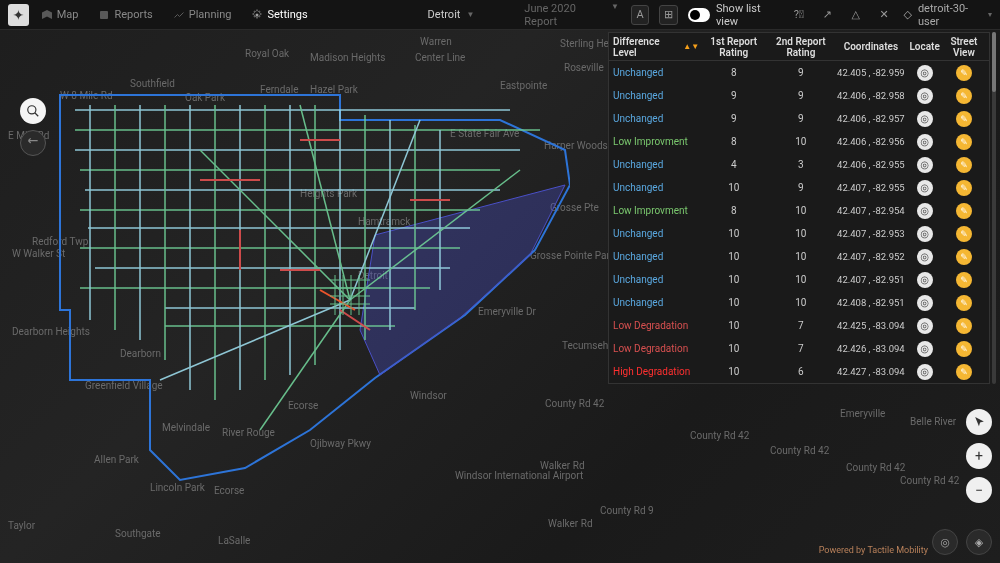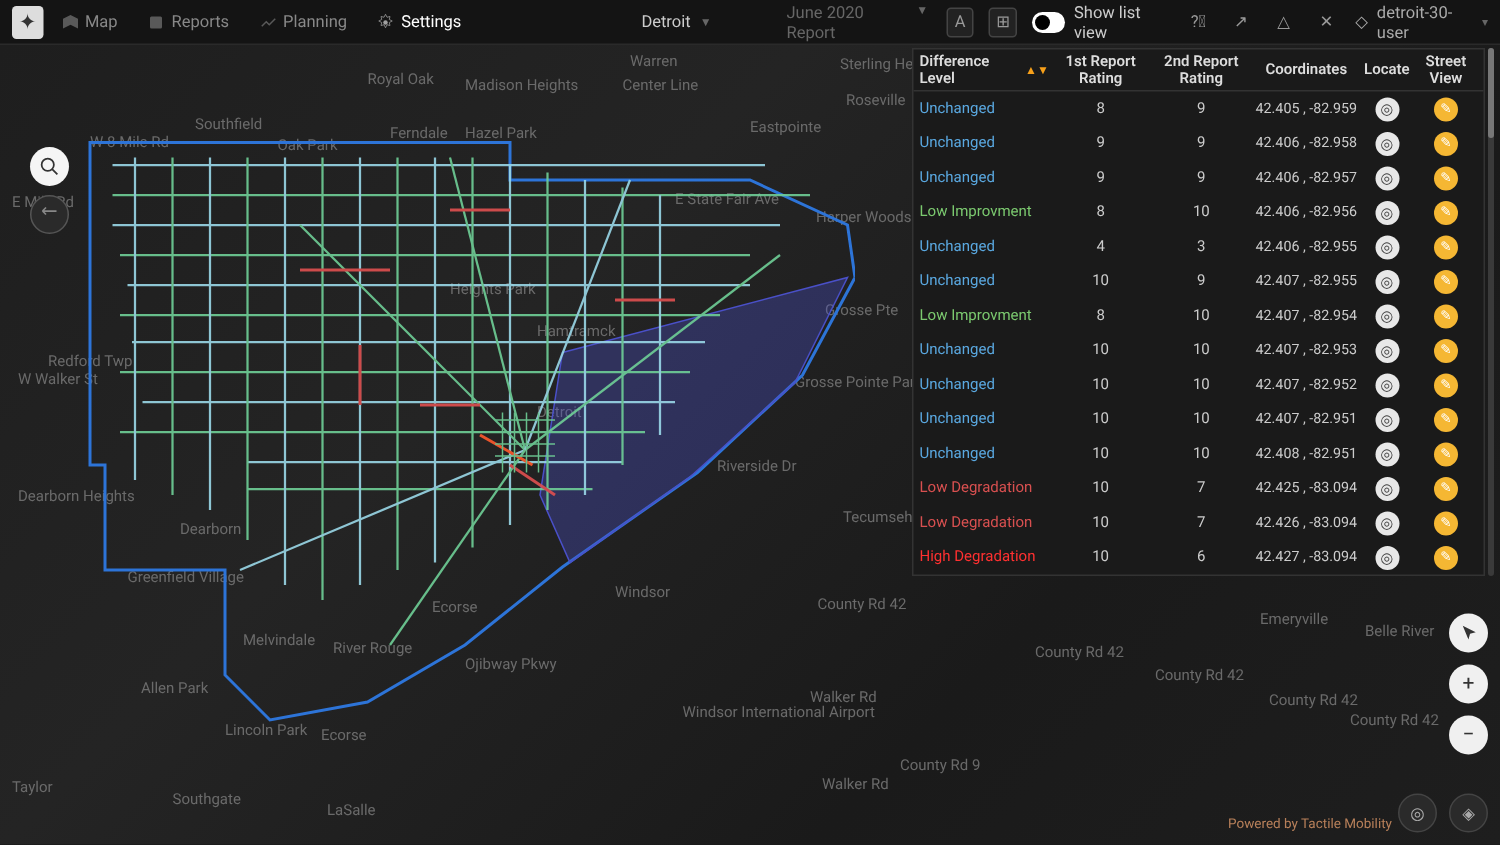--- a/index.html
+++ b/index.html
@@ -143,21 +143,21 @@
       <div class="ml" style="left: 8px; top: 100px;">E Mile Rd</div>
       <div class="ml" style="left: 544px; top: 110px;">Harper Woods</div>
       <div class="ml" style="left: 300px; top: 158px;">Heights Park</div>
       <div class="ml" style="left: 550px; top: 172px;">Grosse Pte</div>
       <div class="ml" style="left: 358px; top: 186px;">Hamtramck</div>
       <div class="ml" style="left: 32px; top: 206px;">Redford Twp</div>
       <div class="ml" style="left: 12px; top: 218px;">W Walker St</div>
       <div class="ml" style="left: 530px; top: 220px;">Grosse Pointe Park</div>
       <div class="ml" style="left: 358px; top: 240px;">Detroit</div>
       <div class="ml" style="left: 12px; top: 296px;">Dearborn Heights</div>
-      <div class="ml" style="left: 478px; top: 276px;">Riverside Dr</div>
+      <div class="ml" style="left: 478px; top: 276px;">Emeryville Dr</div>
       <div class="ml" style="left: 120px; top: 318px;">Dearborn</div>
       <div class="ml" style="left: 562px; top: 310px;">Tecumseh</div>
       <div class="ml" style="left: 85px; top: 350px;">Greenfield Village</div>
       <div class="ml" style="left: 410px; top: 360px;">Windsor</div>
       <div class="ml" style="left: 288px; top: 370px;">Ecorse</div>
       <div class="ml" style="left: 840px; top: 378px;">Emeryville</div>
       <div class="ml" style="left: 162px; top: 392px;">Melvindale</div>
       <div class="ml" style="left: 910px; top: 386px;">Belle River</div>
       <div class="ml" style="left: 222px; top: 397px;">River Rouge</div>
       <div class="ml" style="left: 150px; top: 452px;">Lincoln Park</div>

